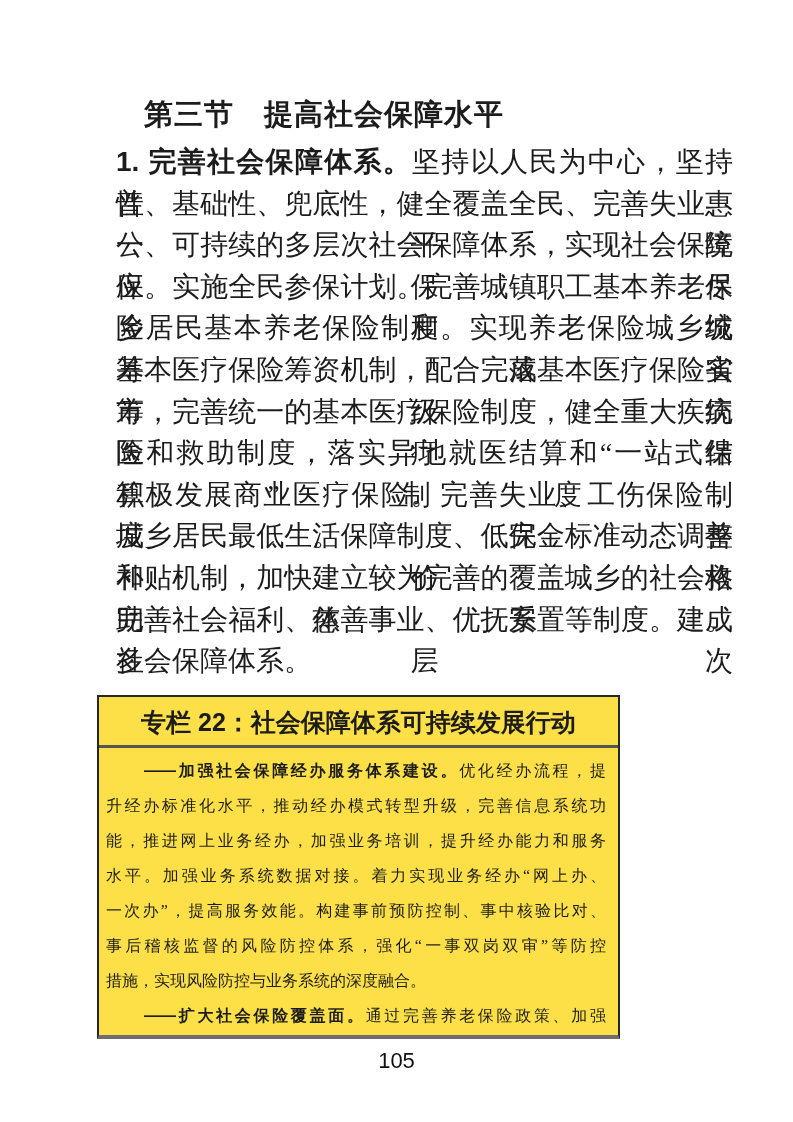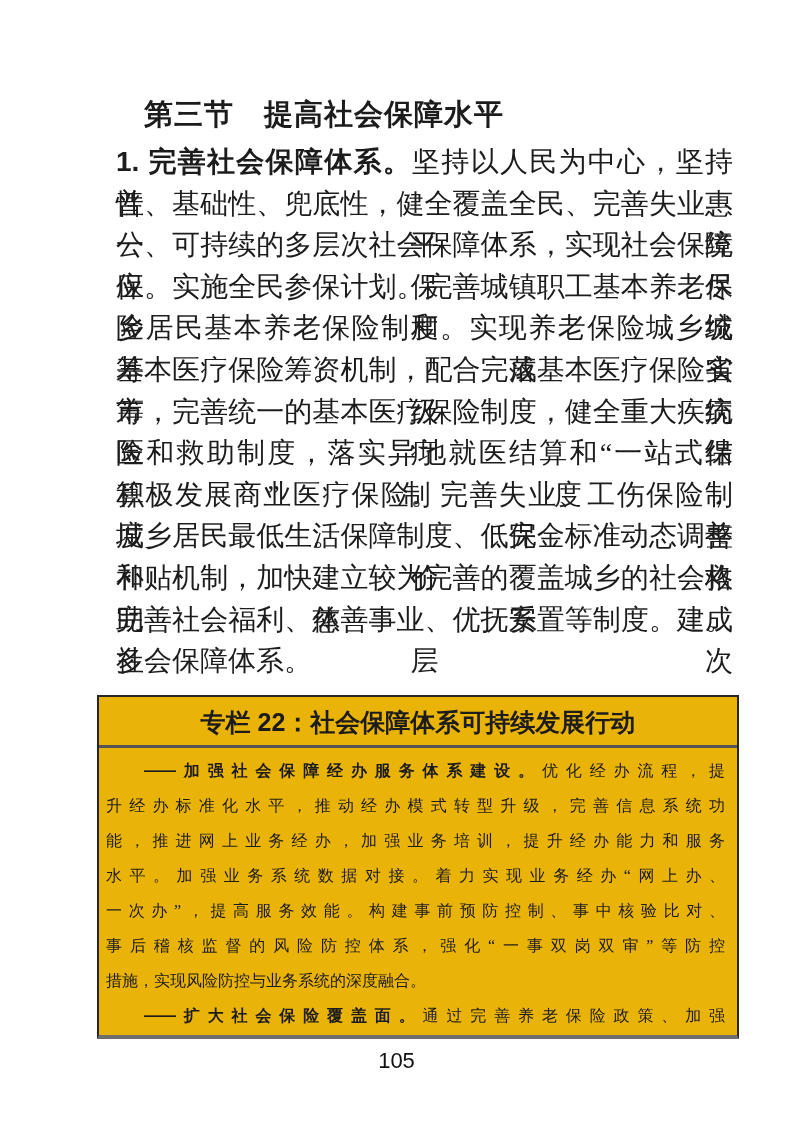--- a/index.html
+++ b/index.html
@@ -41,22 +41,22 @@
   .jl { text-align: justify; text-align-last: justify; }
   .ll { text-align: center; text-align-last: left; }
   .lead-bold {
     font-weight: bold;
     font-family: "Liberation Sans", "DejaVu Sans", sans-serif;
   }
   .column-box {
     position: absolute;
     left: 97px;
     top: 695px;
-    width: 642px;
-    background: #eab308;
+    width: 523px;
+    background: #fde047;
     border: 2px solid #262626;
     border-bottom: 4px solid #6e6e6e;
   }
   .box-title {
     height: 51px;
     line-height: 51px;
     text-align: center;
     font-size: 25px;
     font-weight: bold;
     font-family: "Liberation Sans", "DejaVu Sans", sans-serif;

